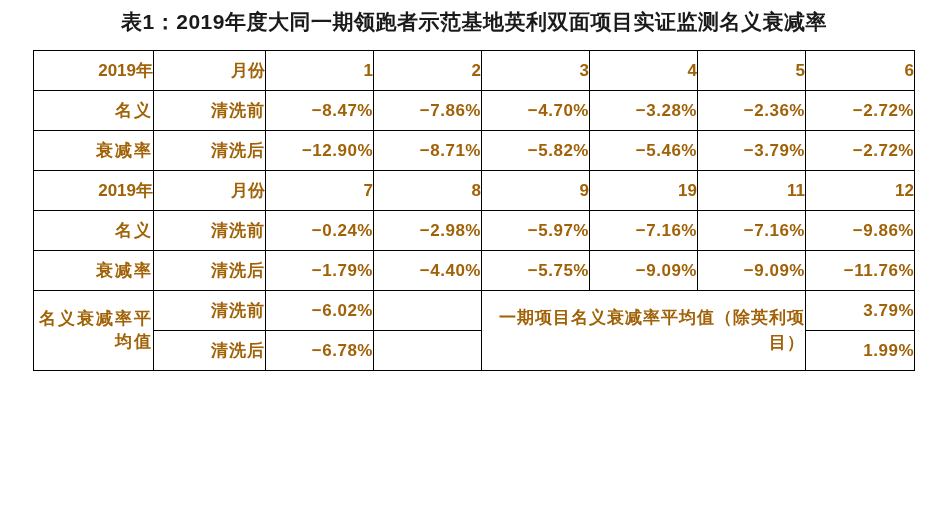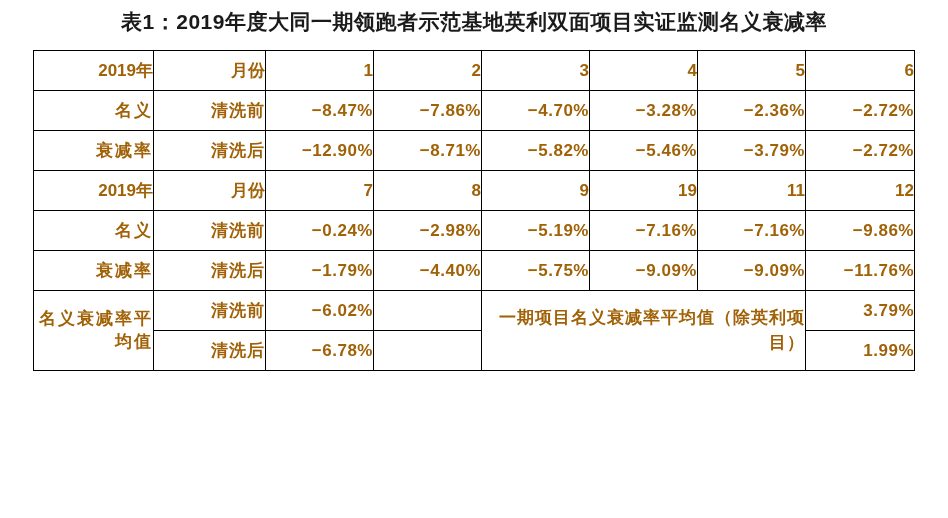--- a/index.html
+++ b/index.html
@@ -173,21 +173,21 @@
           <td class="hdr-num">19</td>
           <td class="hdr-num">11</td>
           <td class="hdr-num">12</td>
         </tr>
 
         <tr>
           <td class="rowlbl tall">名义</td>
           <td class="sublbl tall">清洗前</td>
           <td class="num tall">−0.24%</td>
           <td class="num tall">−2.98%</td>
-          <td class="num tall">−5.19%</td>
+          <td class="num tall">−5.97%</td>
           <td class="num tall">−7.16%</td>
           <td class="num tall">−7.16%</td>
           <td class="num tall">−9.86%</td>
         </tr>
 
         <tr>
           <td class="rowlbl tall">衰减率</td>
           <td class="sublbl tall">清洗后</td>
           <td class="num tall">−1.79%</td>
           <td class="num tall">−4.40%</td>

